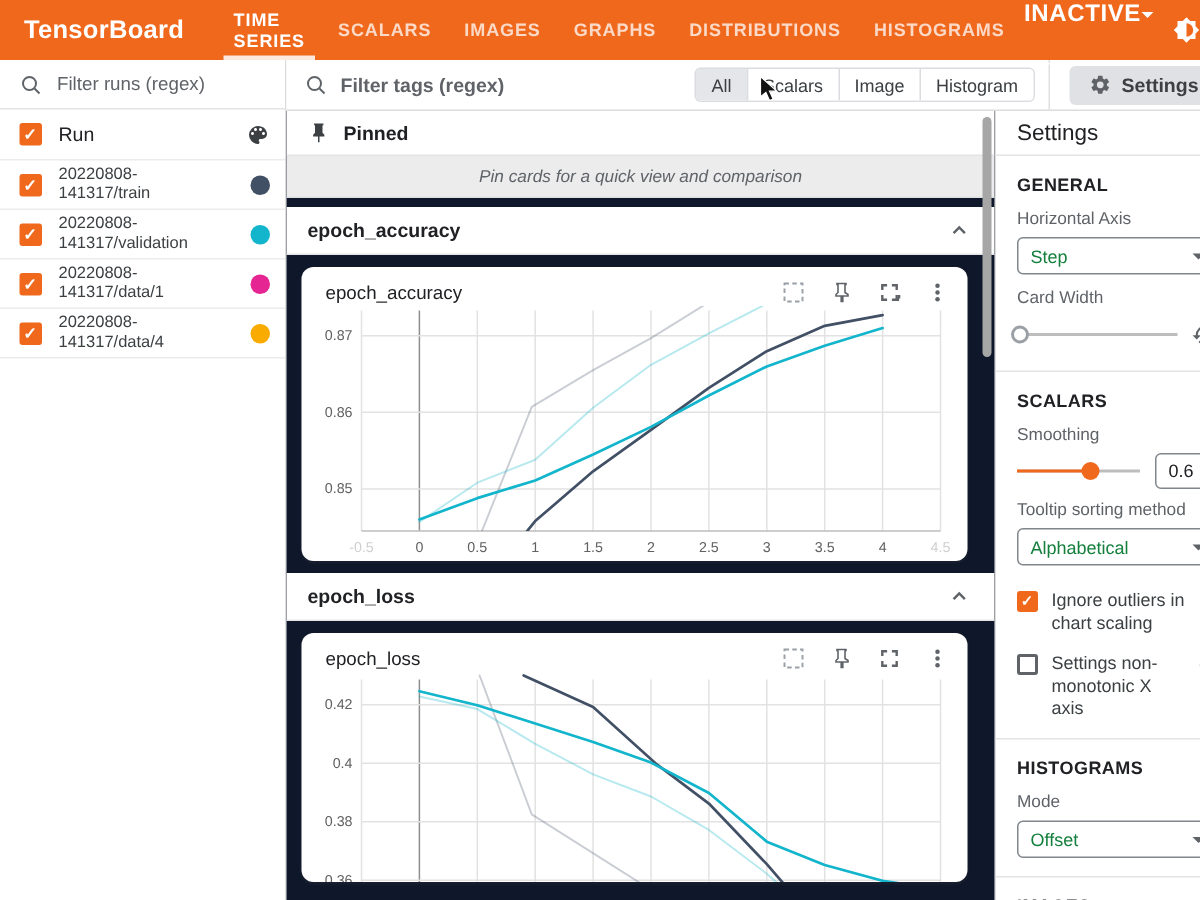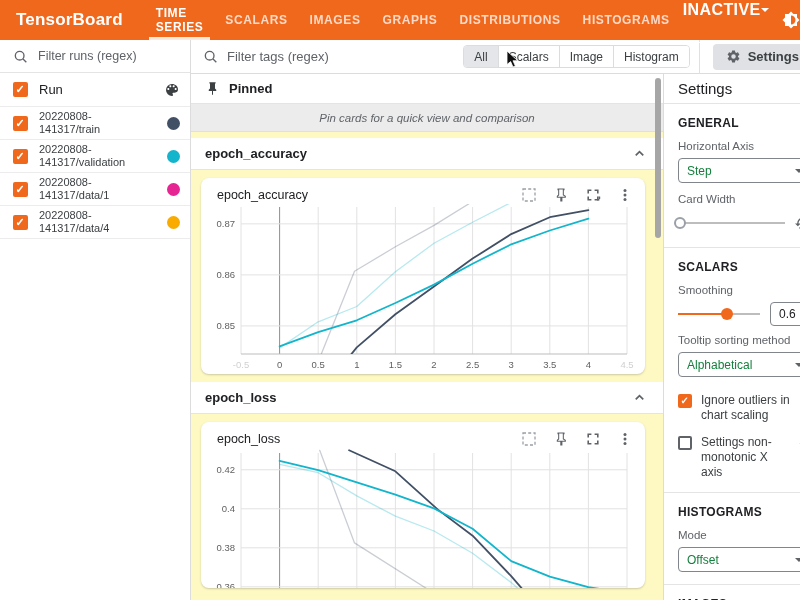--- a/index.html
+++ b/index.html
@@ -32,32 +32,32 @@
   .cb { width:15px; height:15px; border-radius:2px; flex:none; border:2px solid #5f6368; background:#fff; position:relative; cursor:pointer; }
   .cb.checked { border:none; background:#f0681c; }
   .cb.checked::after { content:"✓"; position:absolute; left:2.5px; top:1px; font-size:11px; color:#fff; font-weight:700; }
   .run-label { font-size:13px; color:#202124; margin-left:11px; }
   .run-name { font-size:11px; line-height:13px; color:#3c4043; margin-left:11px; width:92px; overflow-wrap:break-word; }
   .dot { width:13px; height:13px; border-radius:50%; margin-left:auto; flex:none; }
   .palette { margin-left:auto; width:16px; height:16px; }
 
   
   .toolbar { height:34px; background:#fff; border-bottom:1px solid #dcdcdc; display:flex; align-items:center; padding-left:12px; flex:none; }
-  .tag-filter { display:flex; align-items:center; flex:1; }
+  .tag-filter { display:flex; align-items:center; flex:1;font-weight:bold; }
   .tag-filter .ph { font-size:13px; color:#5f6368; margin-left:9px; }
   .seg { display:flex; border:1px solid #dadce0; border-radius:4px; overflow:hidden; height:23px; margin-right:9px; }
   .seg-btn { font-size:12px; color:#3c4043; background:#fff; display:flex; align-items:center; padding:0 10px; border-right:1px solid #dadce0; cursor:pointer; white-space:nowrap; }
   .seg-btn:last-child { border-right:none; }
   .seg-btn.sel { background:#e4e6e9; }
   .tb-div { width:1px; height:34px; background:#e0e0e0; }
   .settings-btn { display:flex; align-items:center; gap:7px; background:#dfe1e5; border:none; border-radius:4px; height:26px; padding:0 13px; margin:0 14px 0 13px; font-size:13px; font-weight:700; color:#3c4043; cursor:pointer; font-family:inherit; }
 
   
   .content-row { display:flex; height:526px; }
-  .main { width:472px; background:#fef9c3; position:relative; overflow:hidden; flex:none; }
+  .main { width:472px; background:#0f172a; position:relative; overflow:hidden; flex:none; }
   .pinned-bar { height:30px; background:#fff; border-bottom:1px solid #e4e4e4; display:flex; align-items:center; padding-left:14px; gap:9px; cursor:pointer; }
   .pinned-bar span { font-size:13px; font-weight:700; color:#202124; }
   .hint-band { height:28px; background:#ececec; border-bottom:1px solid #e0e0e0; display:flex; align-items:center; justify-content:center; }
   .hint-band span { font-size:11.5px; font-style:italic; color:#5f6368; }
   .sec-hdr { height:32px; background:#fff; border-bottom:1px solid #e4e4e4; display:flex; align-items:center; padding:0 16px 0 14px; margin-top:6px; cursor:pointer; }
   .sec-hdr span { font-size:13px; font-weight:700; color:#202124; }
   .sec-hdr .chev { margin-left:auto; }
   .card { background:#fff; border-radius:8px; margin:8px 18px 8px 10px; box-shadow:0 1px 2px rgba(60,64,67,.25); overflow:hidden; }
   .card-head { display:flex; align-items:center; padding:8px 12px 0 16px; height:26px; }
   .card-title { font-size:12.5px; color:#202124; }

